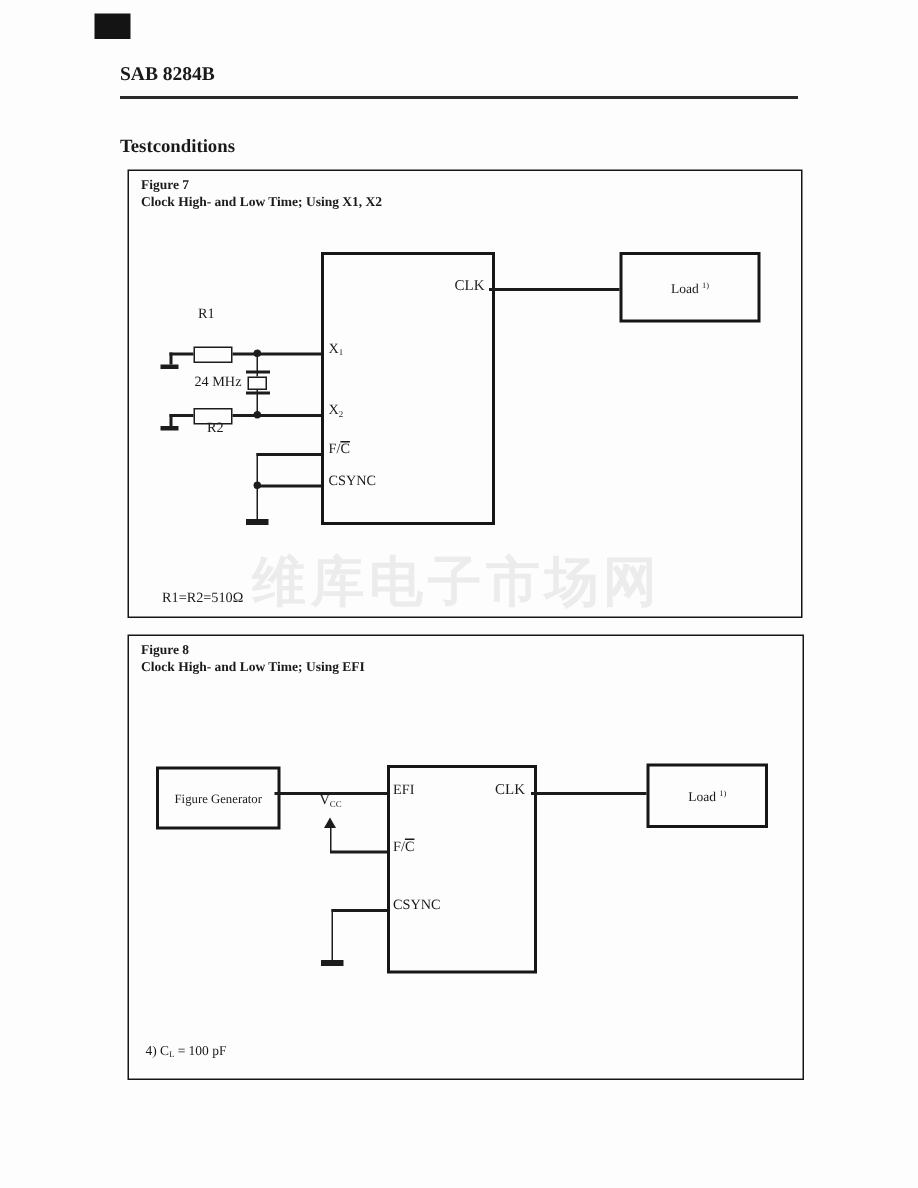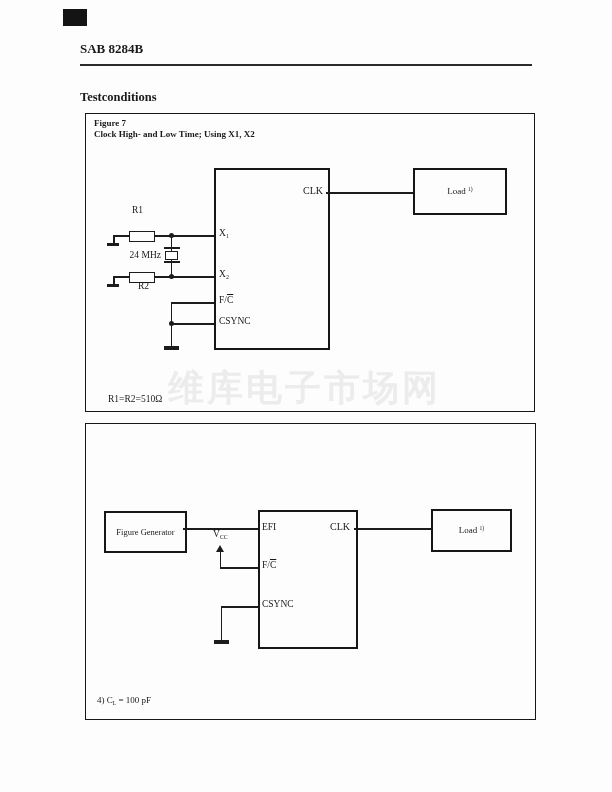--- a/index.html
+++ b/index.html
@@ -88,20 +88,24 @@
     <div class="pin" style="left:133px;top:155px;"><span>X</span><sub>2</sub></div>
     <div class="pin" style="left:133px;top:181px;"><span>F/</span><span class="ovl">C</span></div>
     <div class="pin" style="left:133px;top:202px;">CSYNC</div>
     <div class="pin" style="left:195px;top:71px;width:42px;text-align:right;font-size:10px;">CLK</div>
 
     <div class="lbl" style="left:22px;top:247px;margin-top:33px;">R1=R2=510Ω</div>
   </div>
 
   <div class="panel" style="left:85px;top:423px;width:449px;height:295px;">
 
+    <div class="figtitle">
+      <span>Figure 8</span><br>
+      <span>Clock High- and Low Time; Using EFI</span>
+    </div>
 
     <div class="cbox" style="left:18px;top:87px;width:79px;height:38px;font-size:8.5px;">
       <span>Figure Generator</span>
     </div>
 
     <div class="cbox" style="left:172px;top:86px;width:96px;height:135px;"></div>
 
     <div class="wire" style="left:97px;top:104px;width:75px;height:1.5px;"></div>
 
     <div class="wire" style="left:268px;top:104px;width:77px;height:1.5px;"></div>

